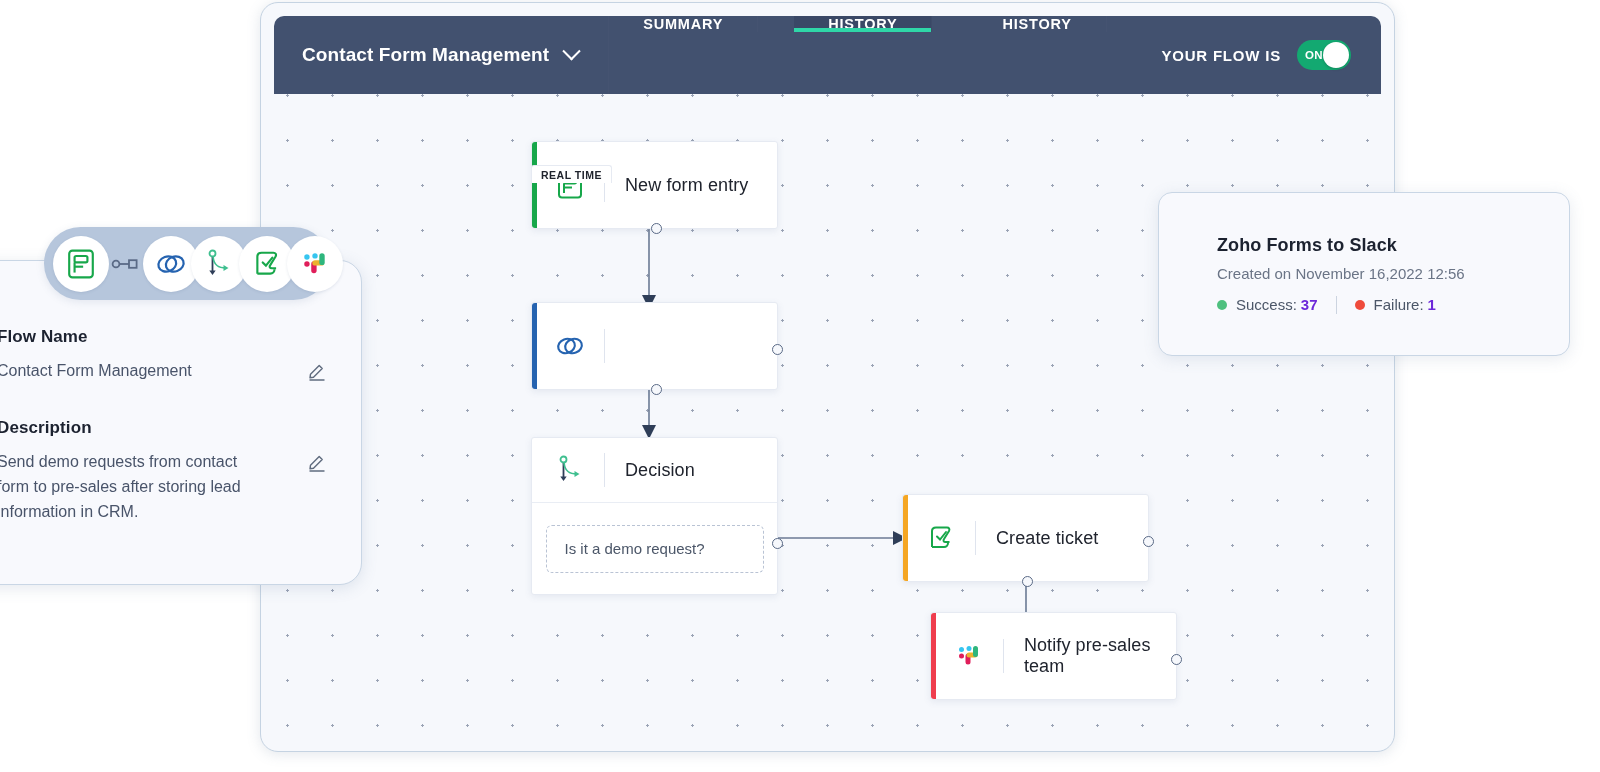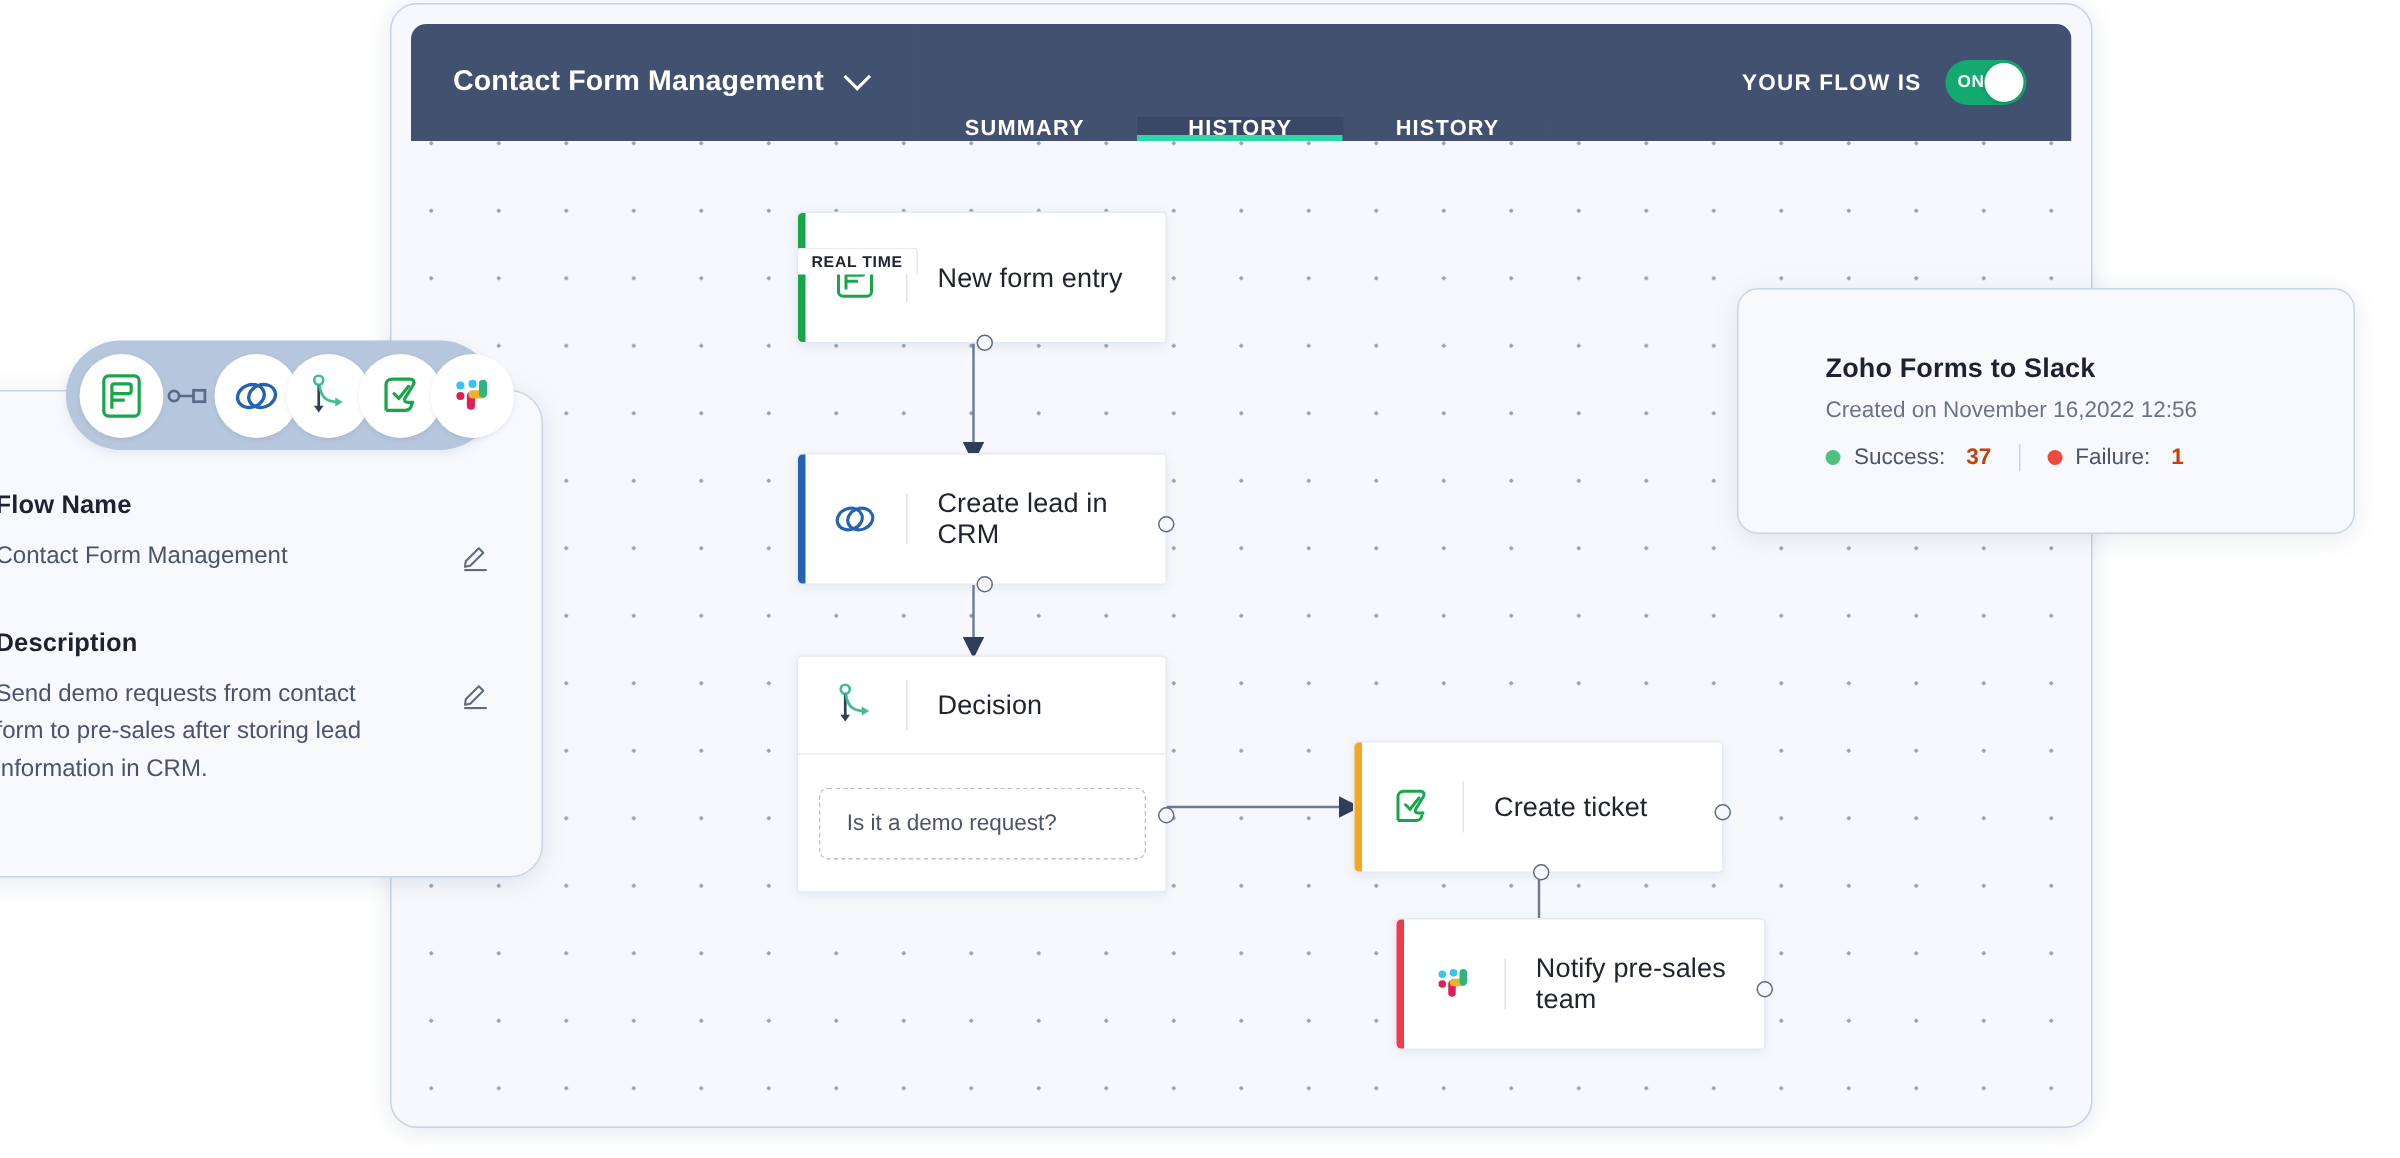--- a/index.html
+++ b/index.html
@@ -39,21 +39,21 @@
     color:#ffffff; font-size:19px; font-weight:700;
     letter-spacing:.1px;
     border-right:1px solid #56648026;
     cursor:pointer;
   }
   .flow-title .chev {
     display:inline-block; width:13px; height:13px;
     border-right:2.4px solid #fff; border-bottom:2.4px solid #fff;
     transform:rotate(45deg) translate(-3px,-3px);
   }
-  .tabs { display:flex; align-items:flex-end; }
+  .tabs { display:flex; align-items:flex-start;gap:36px; }
   .tab {
     position:relative;
     display:flex; align-items:center; justify-content:center;
     padding:0 34px;
     color:#ffffff; font-size:14.5px; font-weight:700;
     letter-spacing:.8px;
     cursor:pointer;
     border-right:1px solid #56648026;
   }
   .tab.active { background:#3a4866; }
@@ -212,21 +212,21 @@
   }
   .stats-sub {
     font-size:15px; color:#6a7486; margin-top:9px;
   }
   .stats-legend {
     display:flex; align-items:center; margin-top:14px;
     font-size:15px; color:#4b5668;
   }
   .dot { width:10px; height:10px; border-radius:50%; margin-right:9px; }
   .legend-sep { width:1px; height:18px; background:#ccd4e0; margin:0 18px; }
-  .legend-num { font-weight:700; color:#c2410c; margin-left:14px; }
+  .legend-num { font-weight:700; color:#6d28d9; margin-left:4px; }
 </style>
 </head>
 <body>
 
 <div id="stage">
 
   <div class="frame">
     <div class="frame-inner">
 
       <div class="appbar">
@@ -293,21 +293,20 @@
         <div class="node" style="left:257px; top:208px; width:247px; height:88px;">
           <span class="node-accent" style="background:#2563b0;"></span>
           <div class="node-head">
             <span class="node-icon">
               <svg width="30" height="26" viewBox="0 0 30 26">
                 <ellipse cx="11.5" cy="13" rx="8.5" ry="7" fill="none" stroke="#2563b0" stroke-width="2.1" transform="rotate(-20 11.5 13)"></ellipse>
                 <ellipse cx="18.5" cy="13" rx="8.5" ry="7" fill="none" stroke="#2563b0" stroke-width="2.1" transform="rotate(-20 18.5 13)"></ellipse>
               </svg>
             </span>
             <span class="node-sep"></span>
-            <span class="node-label">Create lead in CRM</span>
           </div>
           <span class="port" style="right:-6px; top:41px;"></span>
           <span class="port" style="left:119px; bottom:-6px;"></span>
         </div>
 
         <div class="node" style="left:257px; top:343px; width:247px; height:158px;">
           <div class="node-head" style="height:64px;">
             <span class="node-icon">
               <svg width="28" height="30" viewBox="0 0 28 30">
                 <circle cx="7.5" cy="4.5" r="3" fill="none" stroke="#3fbf8f" stroke-width="1.8"></circle>

